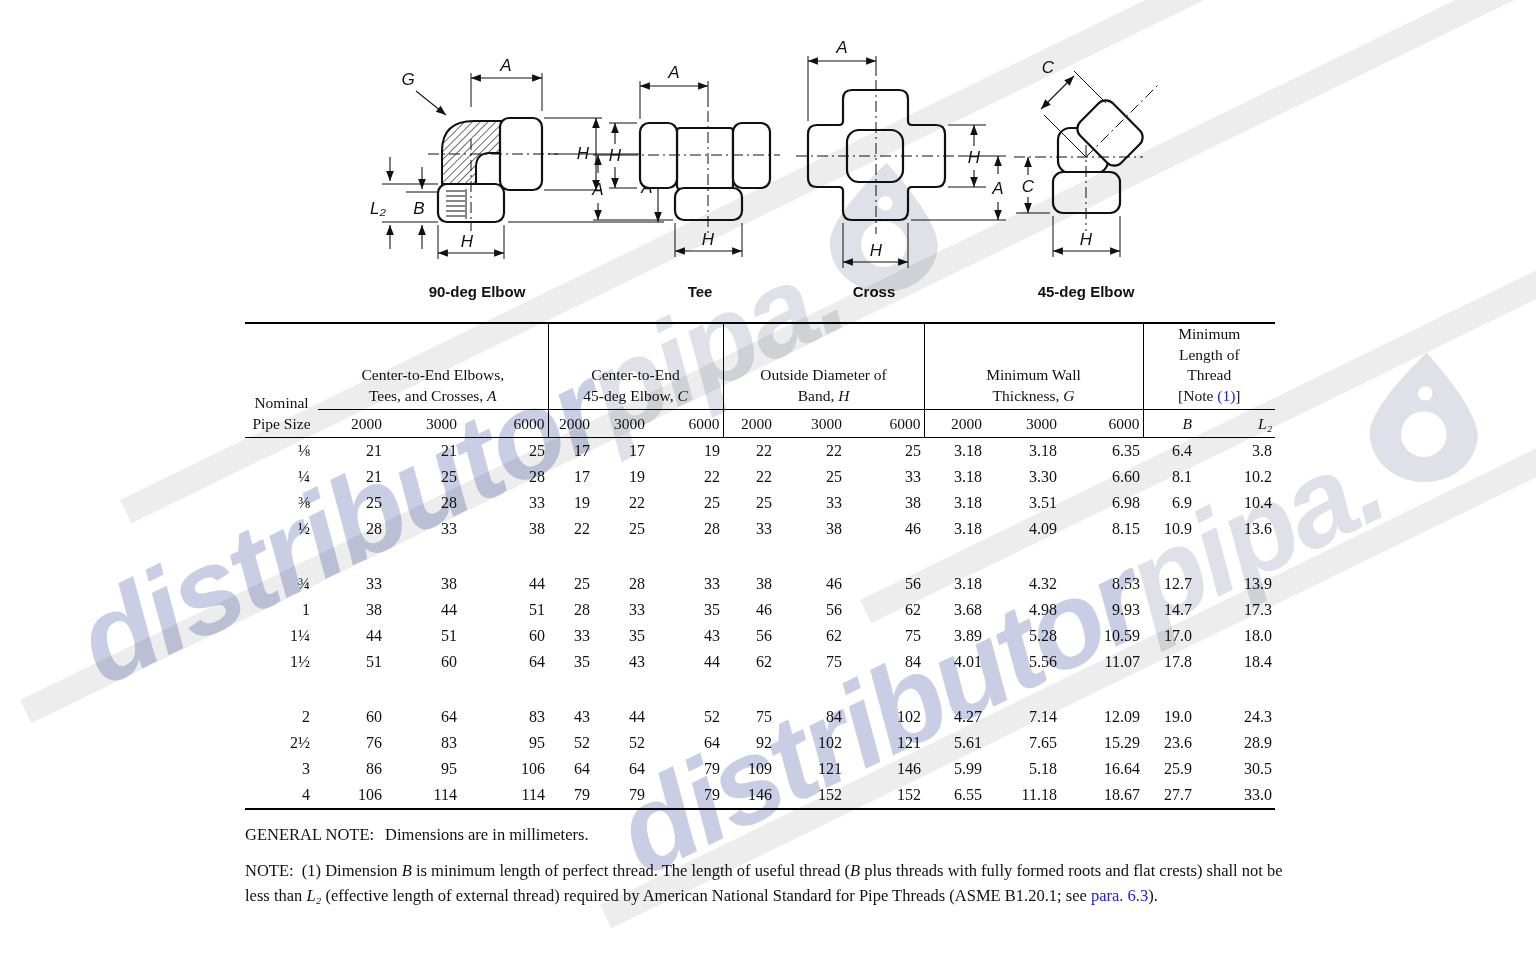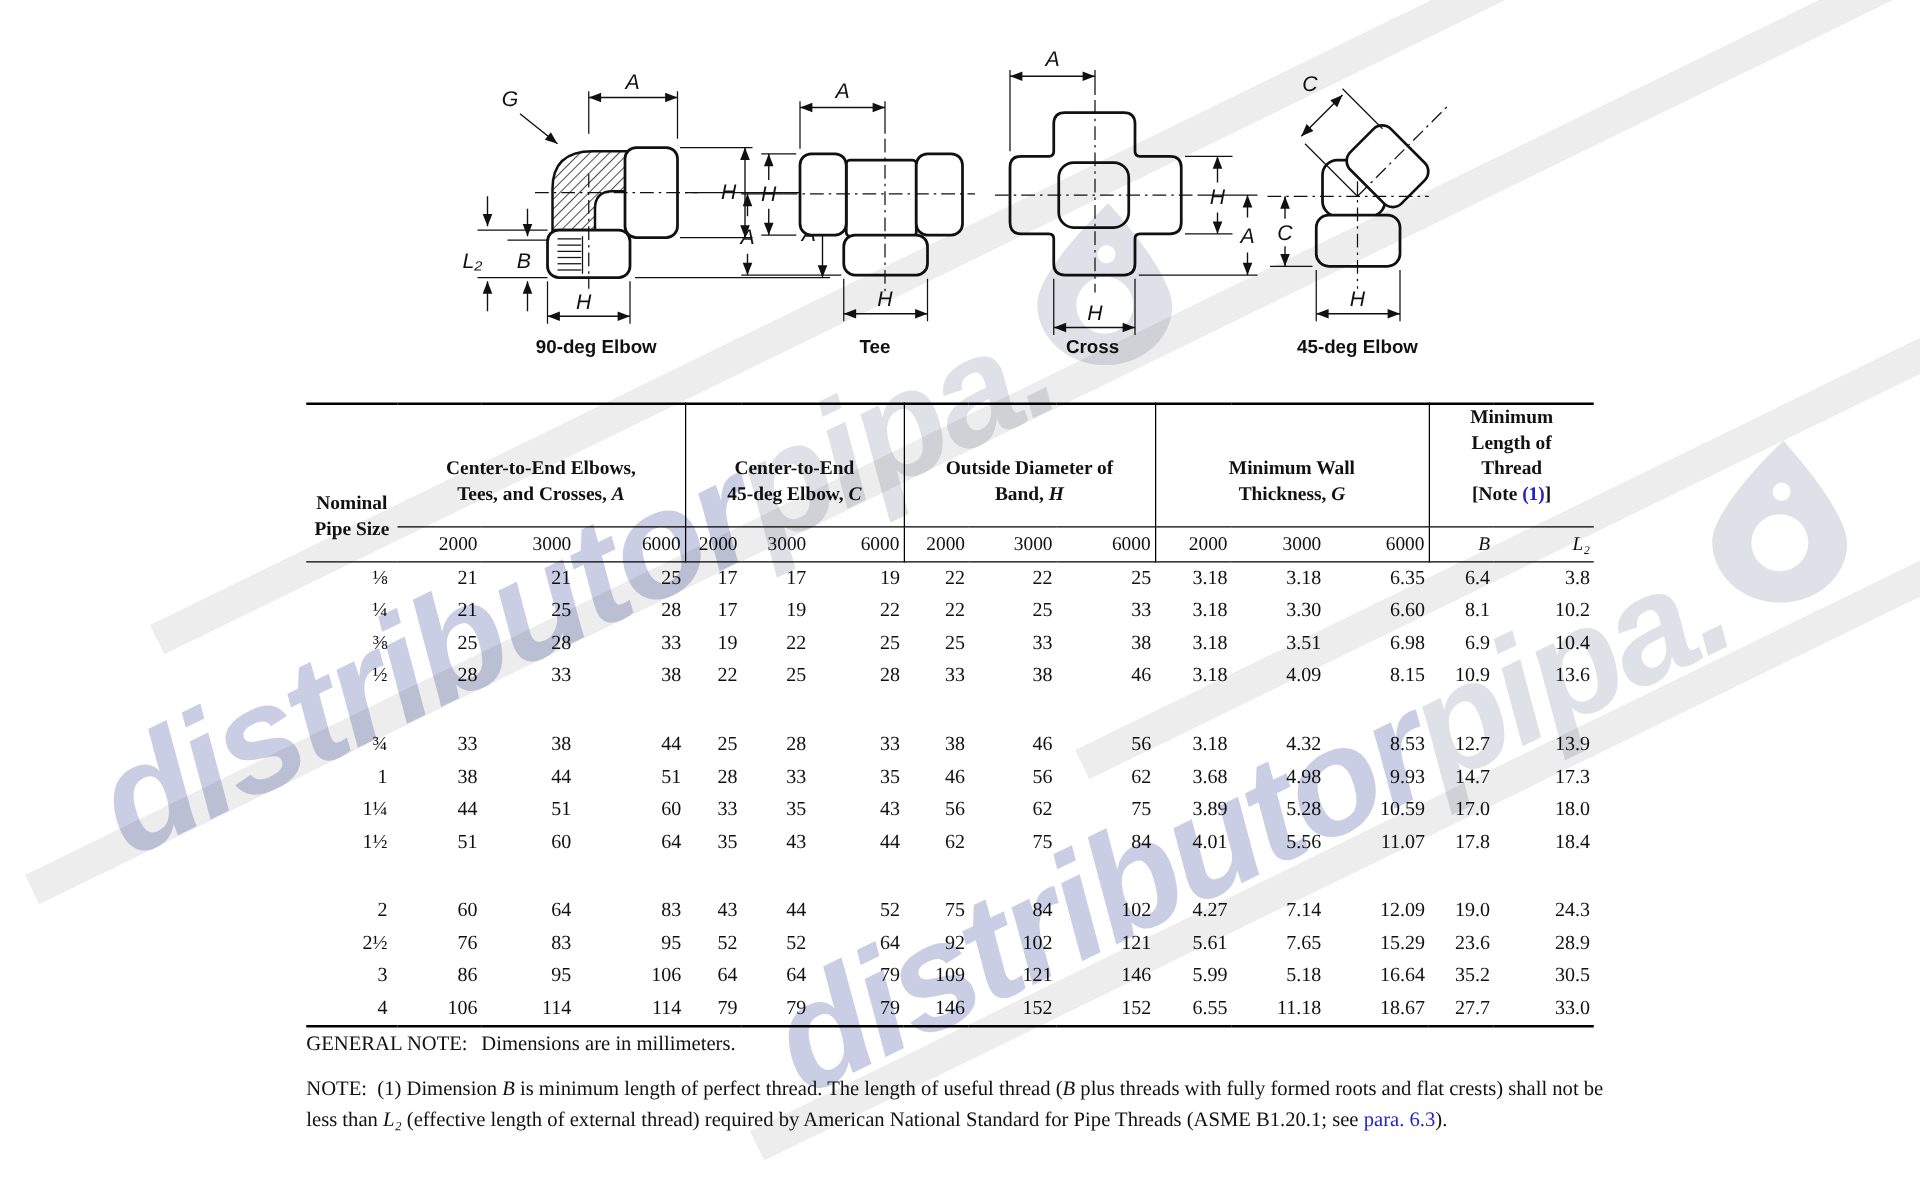--- a/index.html
+++ b/index.html
@@ -1,32 +1,32 @@
 <!DOCTYPE html>
 <html><head>
 <meta charset="utf-8">
 <style>
   html,body{margin:0;padding:0}
   body{width:1536px;height:960px;background:#fff;position:relative;overflow:hidden;
        font-family:"Liberation Serif",serif;color:#111}
 
   
   .dsvg{position:absolute}
-  .caption{position:absolute;top:269px;text-align:center;font:bold 15px "Liberation Sans",sans-serif;color:#111}
+  .caption{position:absolute;top:283px;text-align:center;font:bold 15px "Liberation Sans",sans-serif;color:#111}
   .dl{font:italic 17px "Liberation Sans",sans-serif;fill:#111}
   .ol{fill:#fff;stroke:#111;stroke-width:2.2}
   .dim{stroke:#111;stroke-width:1.1;fill:none}
   .thin{stroke:#111;stroke-width:1;fill:none}
   .cl{stroke:#111;stroke-width:1;fill:none;stroke-dasharray:11 4 2 4}
 
   
   .dtable{position:absolute;left:245px;top:322px;width:1030px;border-collapse:collapse;
           table-layout:fixed;border-top:2.2px solid #000;border-bottom:2.2px solid #000}
   .dtable th,.dtable td{padding:0;font-weight:normal}
-  .ghead th{vertical-align:bottom;text-align:center;font-weight:bold;font-size:15.5px;padding-bottom:15px}
+  .ghead th{vertical-align:bottom;text-align:center;font-weight:normal;font-size:15.5px;padding-bottom:3px}
   .ghead th div{line-height:20.5px}
   .corner{text-align:right;padding-left:2px}
   .grp{border-bottom:1.4px solid #000}
   .vr{border-right:1.4px solid #000}
   .sh th{height:27px;text-align:right;font-weight:normal;font-size:15.5px;vertical-align:middle;
          border-bottom:1.4px solid #000;padding-right:3px}
   .corner{border-bottom:1.4px solid #000}
   td.num{text-align:right;padding-right:3px;font-size:16px;height:26px;line-height:26px}
   td.size{text-align:right;padding-right:8px;font-size:16px;height:26px;line-height:26px}
   tr.gap td{height:29px}
@@ -435,21 +435,21 @@
         <td class="num">106</td>
         <td class="num">64</td>
         <td class="num">64</td>
         <td class="num">79</td>
         <td class="num">109</td>
         <td class="num">121</td>
         <td class="num">146</td>
         <td class="num">5.99</td>
         <td class="num">5.18</td>
         <td class="num">16.64</td>
-        <td class="num">35.2</td>
+        <td class="num">25.9</td>
         <td class="num">30.5</td>
       </tr>
       <tr>
         <td class="size">4</td>
         <td class="num">106</td>
         <td class="num">114</td>
         <td class="num">114</td>
         <td class="num">79</td>
         <td class="num">79</td>
         <td class="num">79</td>

